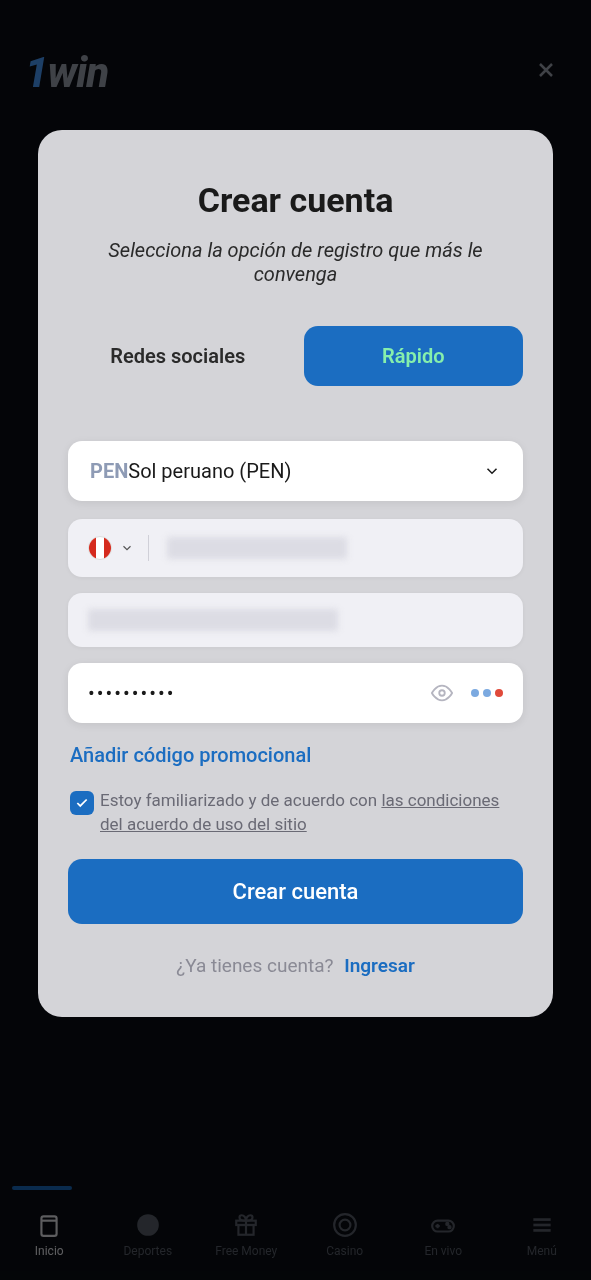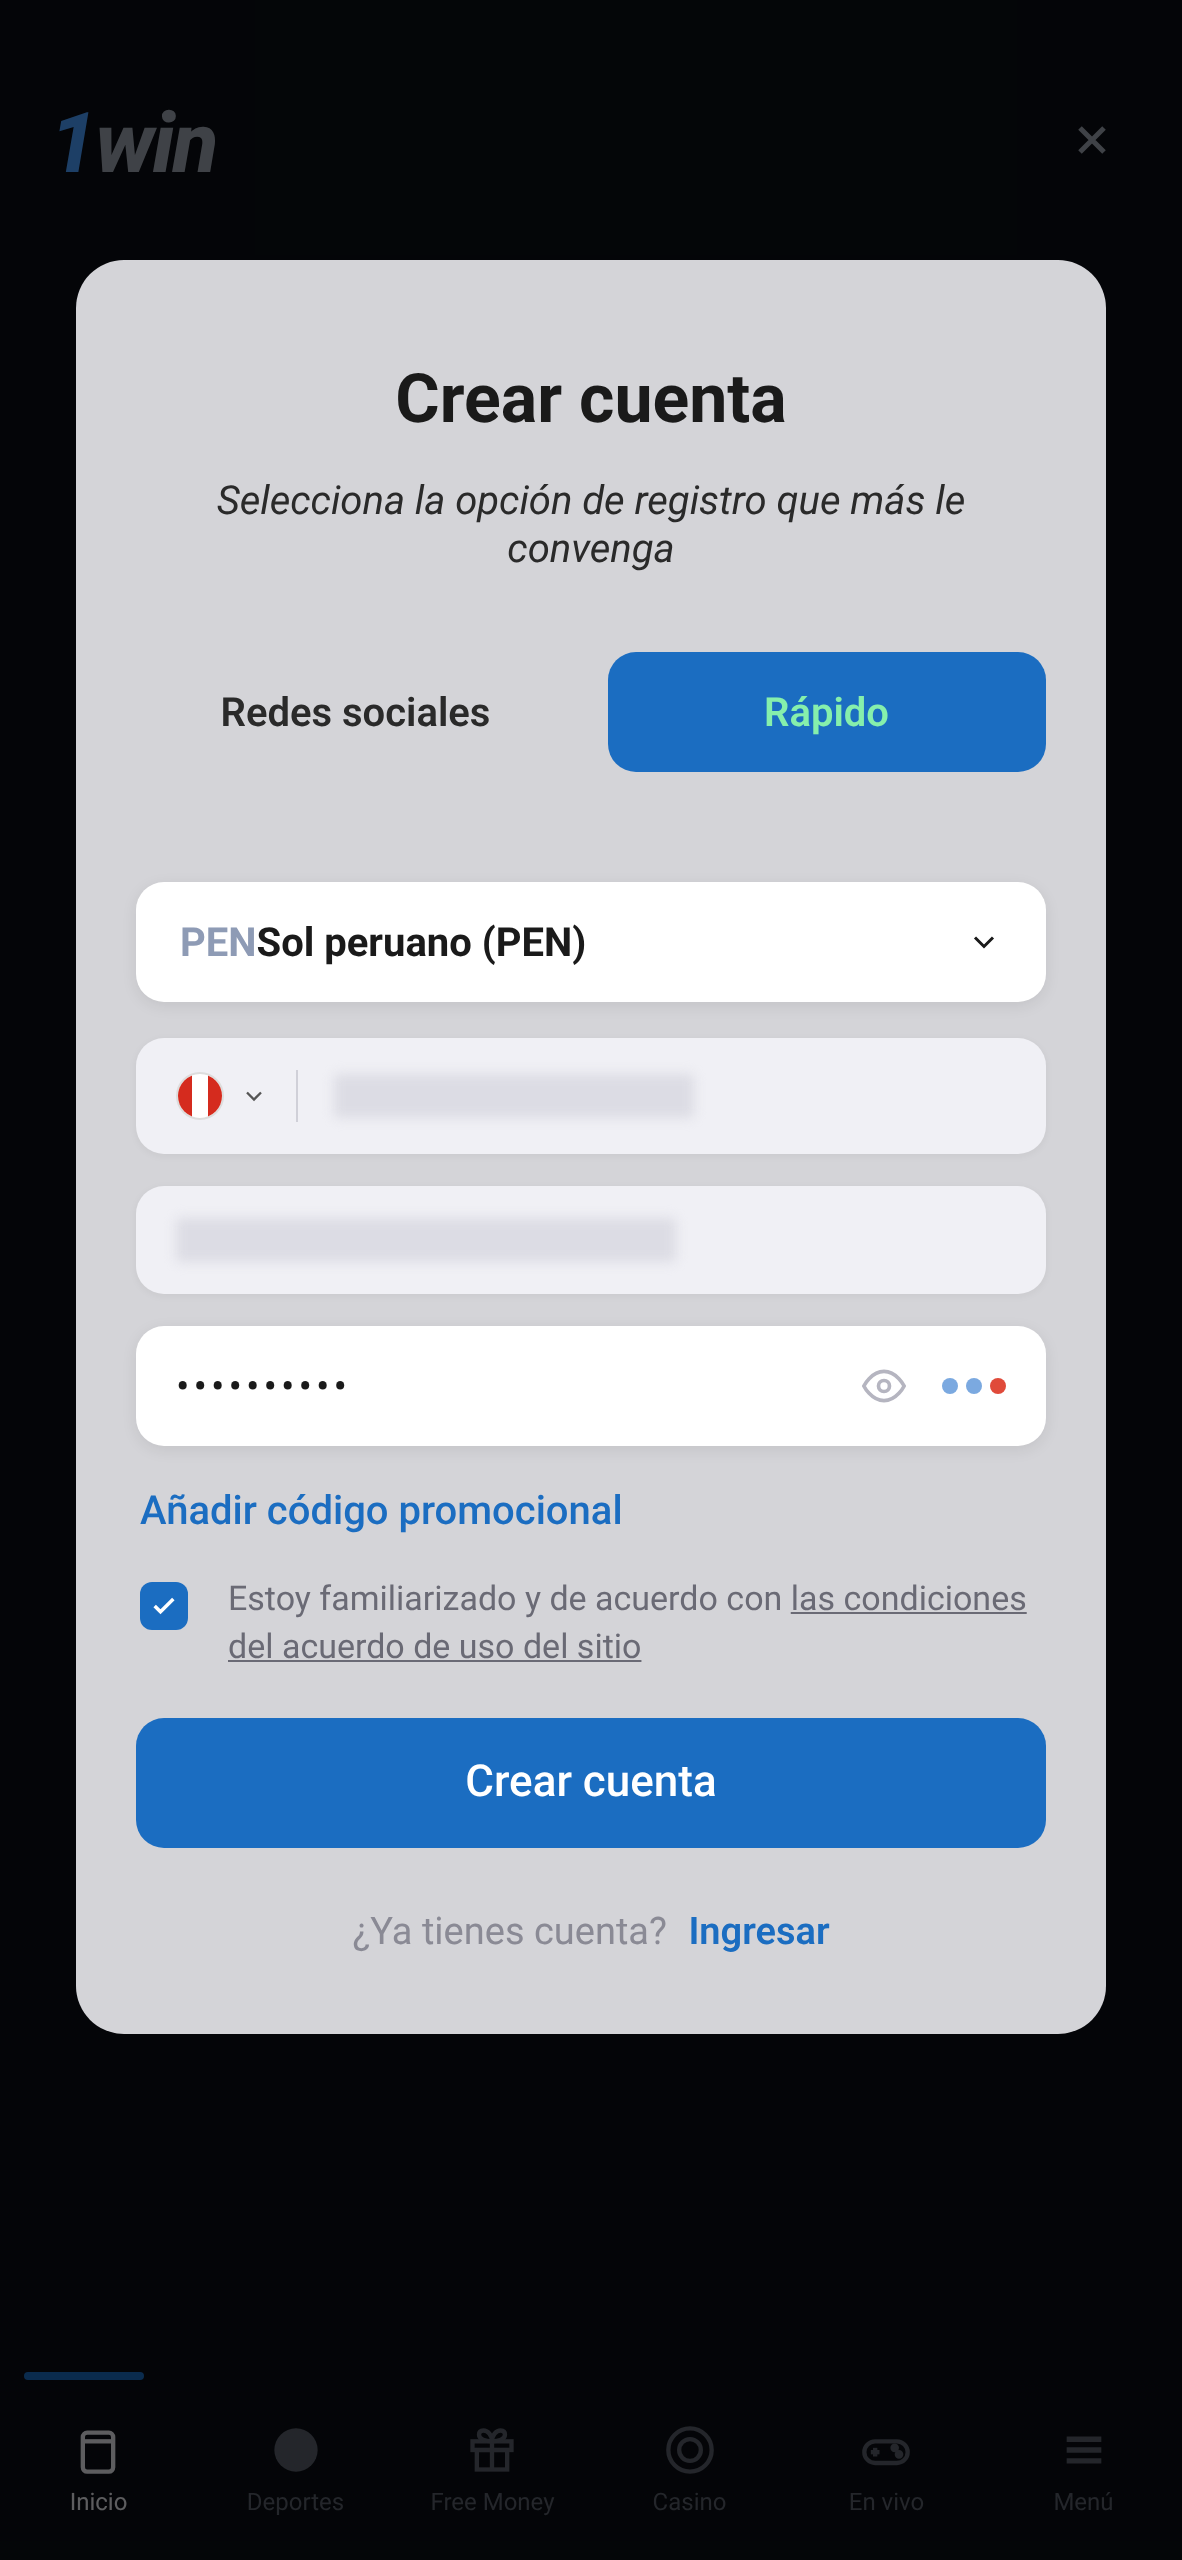--- a/index.html
+++ b/index.html
@@ -25,21 +25,21 @@
 .tab { flex: 1; text-align: center; padding: 18px 0; font-size: 20px; font-weight: 600; border-radius: 14px; }
 .tab-inactive { color: #2a2a2a; }
 .tab-active { background: #1b6dc1; color: #86efac; }
 
 
 .form-section { padding: 0 30px; }
 
 
 .currency-row { background: #fff; border-radius: 14px; padding: 18px 22px; display: flex; align-items: center; margin-bottom: 18px; box-shadow: 0 2px 8px rgba(0,0,0,0.08); }
 .currency-code { color: #8e9bb5; font-weight: 700; font-size: 20px; }
-.currency-name { flex: 1; font-size: 20px; color: #1a1a1a; font-weight: bold; }
+.currency-name { flex: 1; font-size: 20px; color: #1a1a1a; }
 .chevron { color: #1a1a1a; }
 
 
 .input-row { background: #f0f0f5; border-radius: 14px; padding: 16px 20px; display: flex; align-items: center; margin-bottom: 16px; box-shadow: 0 1px 4px rgba(0,0,0,0.05); }
 .country-flag { width: 24px; height: 24px; border-radius: 50%; background: #fff; position: relative; margin-right: 8px; overflow: hidden; border: 1px solid #ddd; }
 .flag-stripe-l { position: absolute; left: 0; top: 0; width: 33%; height: 100%; background: #d52b1e; }
 .flag-stripe-r { position: absolute; right: 0; top: 0; width: 33%; height: 100%; background: #d52b1e; }
 .small-chevron { color: #555; margin-right: 14px; }
 .divider-v { width: 1px; height: 26px; background: #d0d0d8; margin-right: 18px; }
 .blurred-content { flex: 1; height: 22px; background: #dcdce4; border-radius: 2px; filter: blur(3px); max-width: 180px; }
@@ -55,21 +55,21 @@
 .strength-dots { display: flex; gap: 4px; }
 .strength-dot { width: 8px; height: 8px; border-radius: 50%; }
 .sd-blue { background: #7ba9e0; }
 .sd-blue2 { background: #7ba9e0; }
 .sd-red { background: #e04a3a; }
 
 
 .promo-link { color: #1b6dc1; font-size: 20px; font-weight: 500; margin-bottom: 22px; padding-left: 2px; }
 
 
-.terms-row { display: flex; align-items: flex-start; gap: 20px; margin-bottom: 22px; padding-left: 2px; }
+.terms-row { display: flex; align-items: flex-start; gap: 6px; margin-bottom: 22px; padding-left: 2px; }
 .checkbox { width: 24px; height: 24px; background: #1b6dc1; border-radius: 6px; display: flex; align-items: center; justify-content: center; flex-shrink: 0; margin-top: 2px; }
 .check { color: #fff; font-size: 14px; }
 .terms-text { font-size: 17px; color: #6a6a75; line-height: 1.4; }
 .terms-underline { text-decoration: underline; }
 
 
 .create-btn { background: #1b6dc1; color: #fff; font-size: 22px; font-weight: 500; text-align: center; padding: 20px; border-radius: 14px; margin-bottom: 30px; }
 
 
 .login-row { text-align: center; font-size: 19px; }

